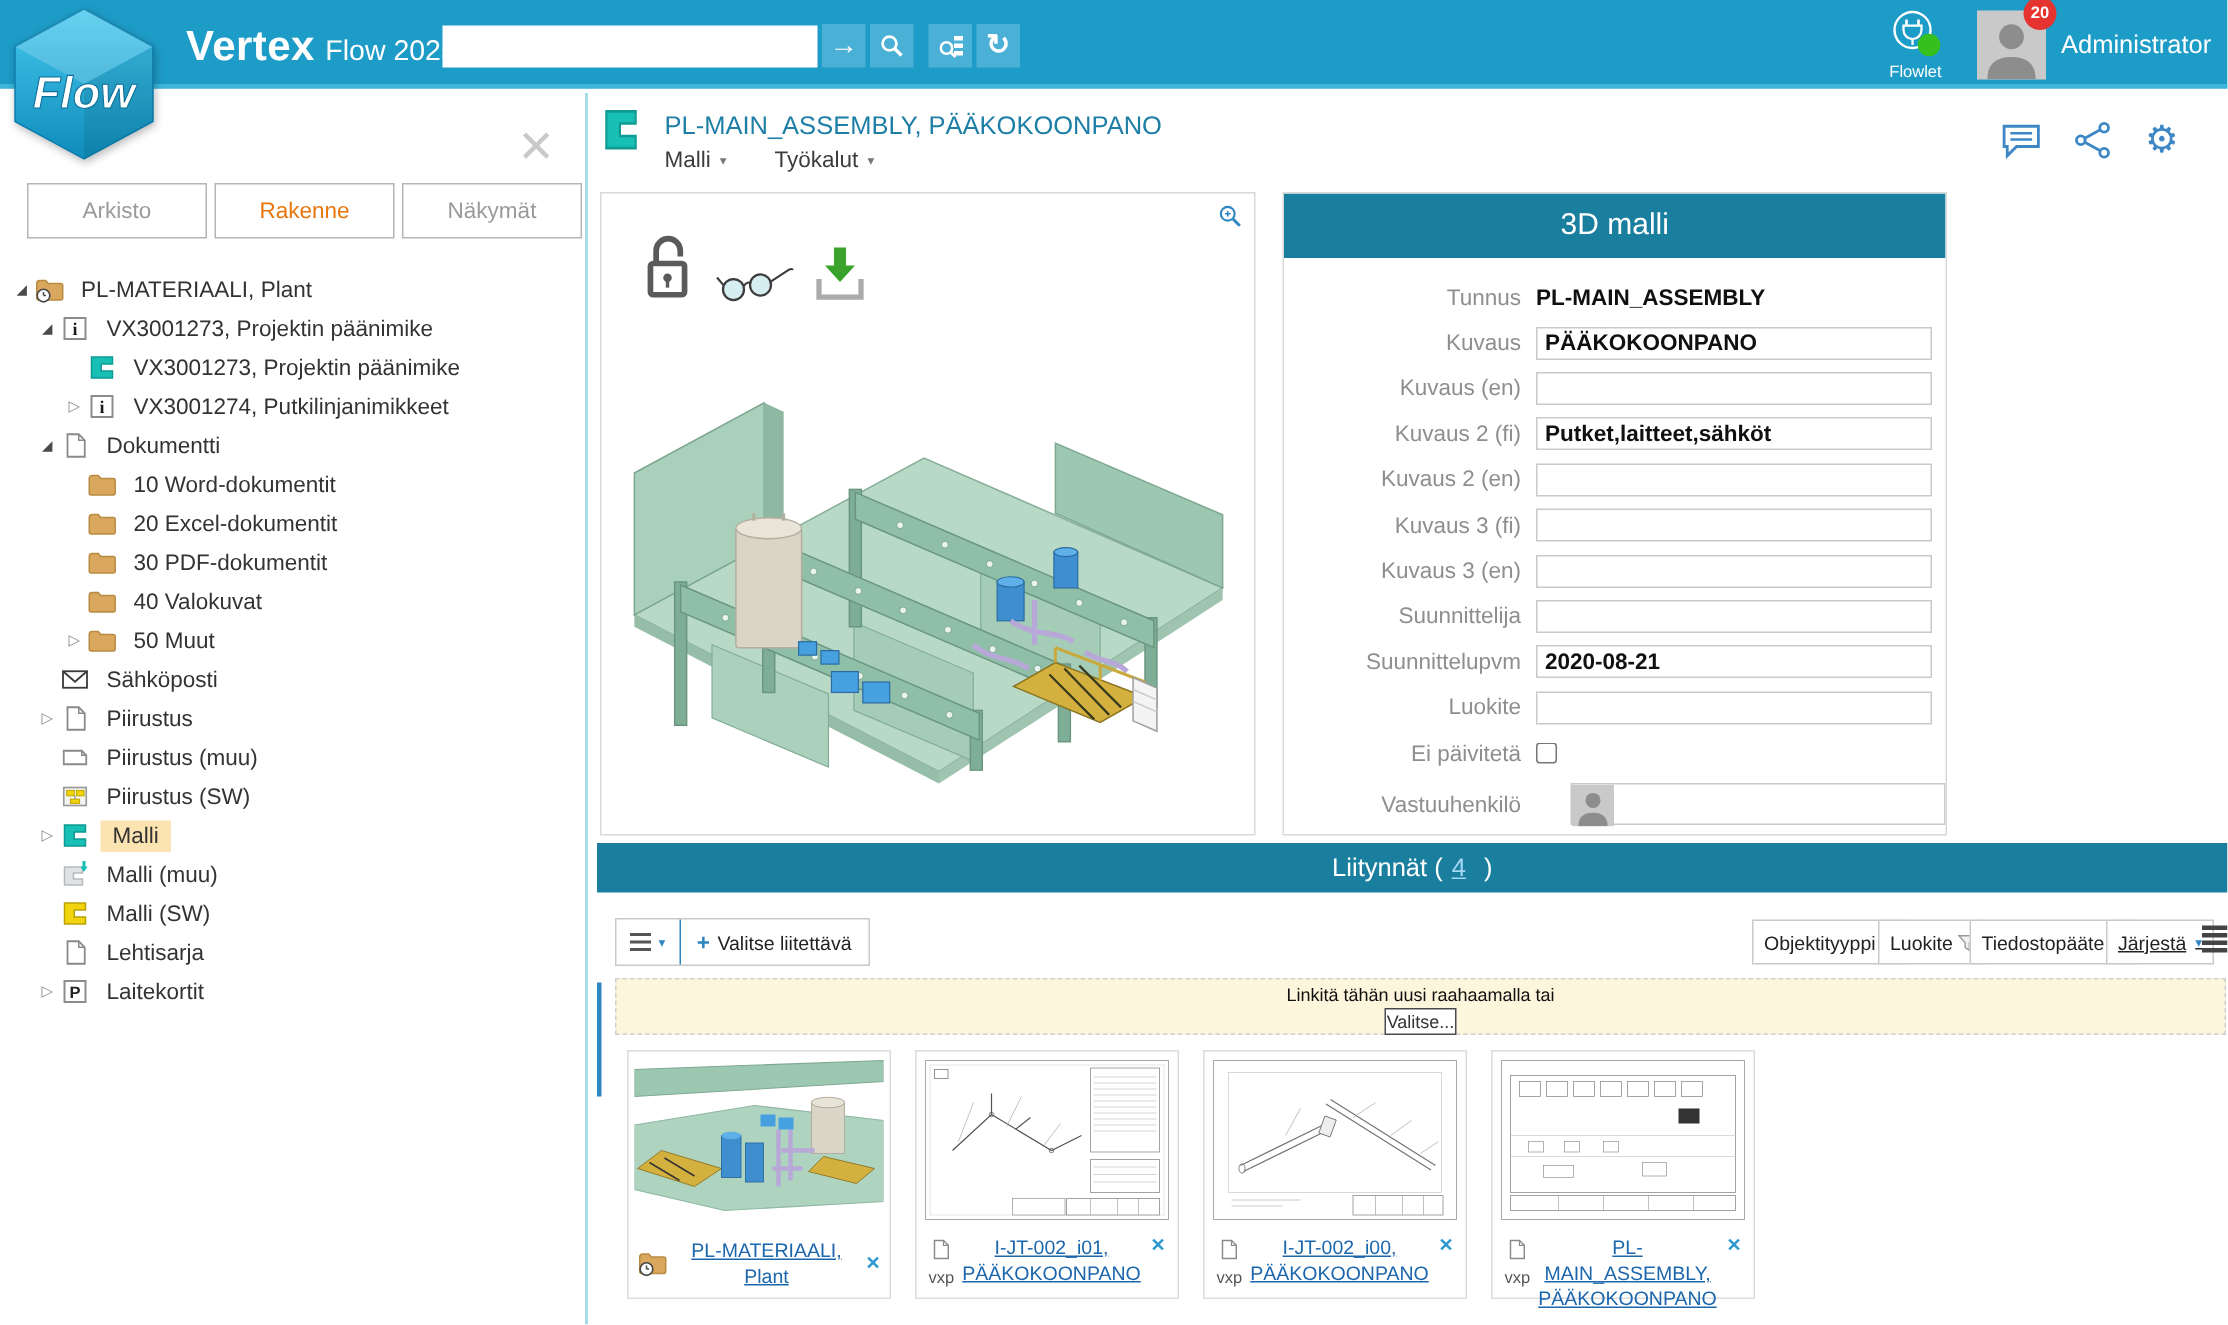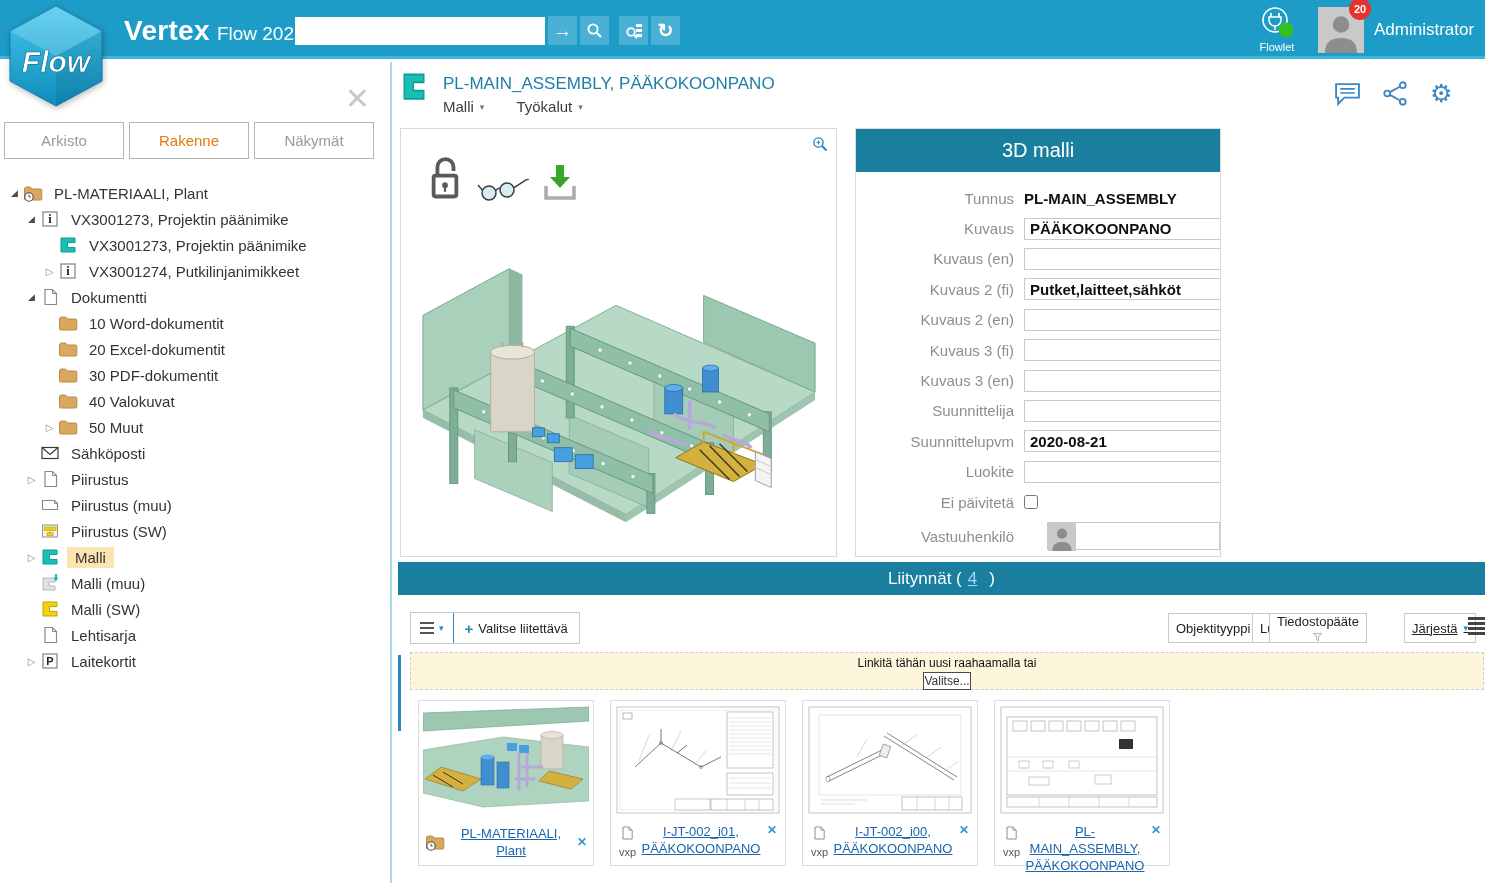--- a/index.html
+++ b/index.html
@@ -29,21 +29,21 @@
   .avatar { position:absolute; left:1318px; top:7px; width:46px; height:46px; background:#c4c4c4;
             cursor:pointer; z-index:3;}
   .badge { position:absolute; left:1349px; top:-2px; min-width:22px; height:22px; padding:0 4px;
            border-radius:11px; background:#e53430; color:#fff; font-size:11px; font-weight:700;
            display:flex; align-items:center; justify-content:center; z-index:4; }
   .username { position:absolute; left:1374px; top:20px; color:#fff; font-size:17px; cursor:pointer; z-index:3;}
   
   .sidebar { position:absolute; left:0; top:62px; width:390px; bottom:0; background:#fff; }
   .close-x { position:absolute; right:20px; top:22px; font-size:30px; font-weight:300; color:#c9c9c9;
              line-height:1; cursor:pointer; }
-  .tabs { position:absolute; left:4px; top:60px; display:flex; }
+  .tabs { position:absolute; left:18px; top:60px; display:flex; }
   .tab { width:120px; height:37px; border:1px solid #b5b5b5; margin-right:5px; background:#fff;
          display:flex; align-items:center; justify-content:center; font-size:15px; color:#9a9a9a;
          cursor:pointer; }
   .tab.active { color:#e8760c; }
   .tree { position:absolute; left:0; top:118px; right:2px; }
   .trow { height:26px; display:flex; align-items:center; font-size:15px; color:#333; cursor:pointer;
           white-space:nowrap; }
   .trow .caret { width:17px; flex:none; text-align:center; font-size:9px; color:#4a4a4a; }
   .trow .caret.closed { color:#8d8d8d; font-size:10px; }
   .ticon { width:20px; height:20px; flex:none; margin-right:7px; }
@@ -60,21 +60,21 @@
   .actions { position:absolute; left:1334px; top:80px; display:flex; gap:21px; }
   .actions .aicon { width:27px; height:27px; cursor:pointer; }
   .gear-glyph { font-size:25px; color:#3d87c5; line-height:27px; }
   
   .preview { position:absolute; left:400px; top:128px; width:437px; height:429px;
              border:1px solid #d9d9d9; background:#fff; }
   .pv-zoom { position:absolute; right:8px; top:7px; width:16px; height:16px; cursor:pointer; }
   .pv-tools { position:absolute; left:26px; top:26px; display:flex; align-items:flex-end; gap:13px; }
   .pv-scene { position:absolute; left:4px; top:90px; width:428px; height:332px; cursor:pointer; }
   
-  .fpanel { position:absolute; left:855px; top:128px; width:366px; height:429px;
+  .fpanel { position:absolute; left:855px; top:128px; width:443px; height:429px;
             border:1px solid #d9d9d9; background:#fff; overflow:hidden; }
   .fheader { height:43px; background:#1a7f9e; color:#fff; font-size:20px; font-weight:400;
              display:flex; align-items:center; justify-content:center; }
   .frows { padding-top:11px; }
   .frow { display:flex; align-items:center; height:30.4px; }
   .frow label { width:158px; flex:none; text-align:right; font-size:15px; color:#8e8e8e; }
   .fval { margin-left:10px; font-size:15px; font-weight:700; color:#101010; }
   .fin { margin-left:10px; width:264px; height:22px; border:1px solid #c9c9c9; font-size:15px;
          font-weight:700; color:#101010; padding:0 5px; font-family:inherit; outline:none; }
   .fchk { margin-left:10px; width:14px; height:14px; }
@@ -618,21 +618,21 @@
     <svg width="13" height="13" viewBox="0 0 14 14">
         <use href="#sym-funnel"></use>
       </svg>
   </div>
   <div class="fbtn" style="left:842px;">
     <span>Luokite</span>
     <svg width="13" height="13" viewBox="0 0 14 14">
         <use href="#sym-funnel"></use>
       </svg>
   </div>
-  <div class="fbtn" style="left:859px;flex-direction:column;">
+  <div class="fbtn" style="left:903px;">
     <span>Tiedostopääte</span>
     <svg width="13" height="13" viewBox="0 0 14 14">
         <use href="#sym-funnel"></use>
       </svg>
   </div>
   <div class="fbtn" style="left:994px;text-decoration:underline;">
     <span>Järjestä</span>
     <span class="dd">▾</span>
   </div>
   <div class="lines-icon">

